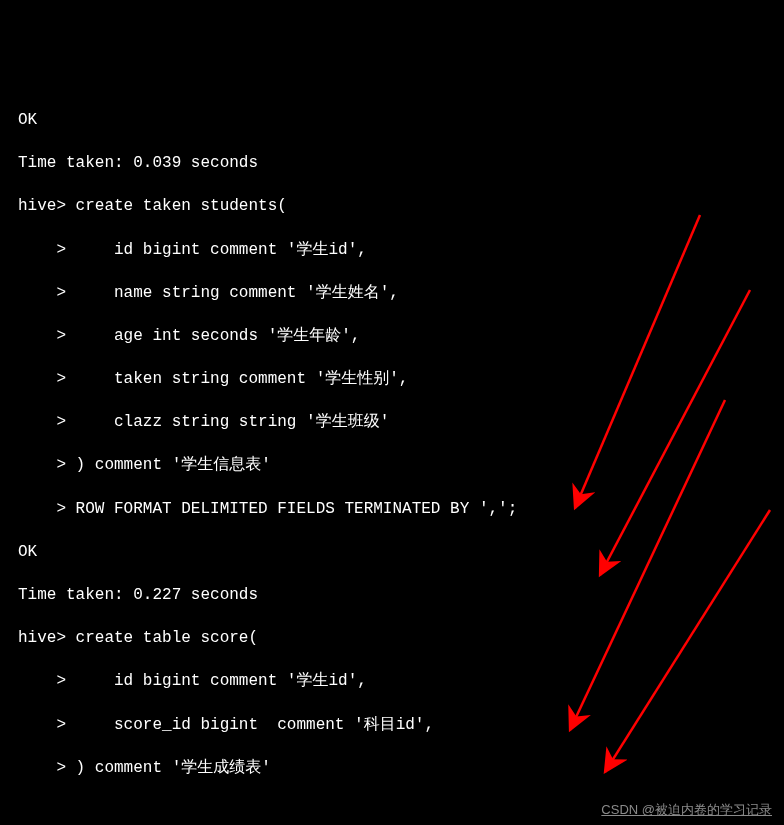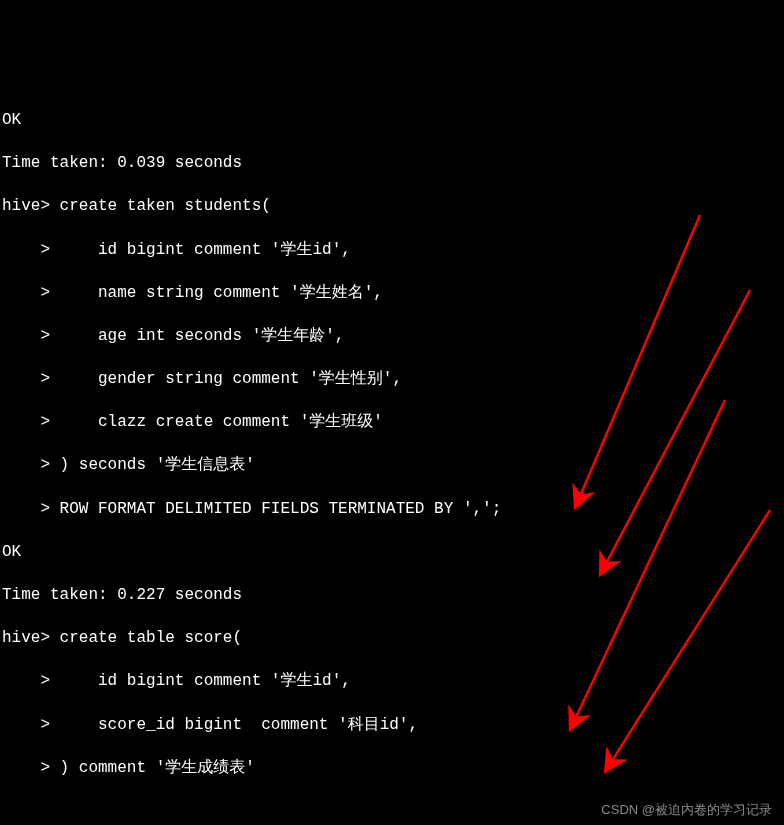--- a/index.html
+++ b/index.html
@@ -19,29 +19,31 @@
       position: relative;
       overflow: hidden;
       white-space: pre;
     }
     .terminal {
       position: relative;
       z-index: 1;
     }
     .line {
       display: block;
+      margin-left: 16px;
     }
     .watermark {
       position: absolute;
       bottom: 6px;
       right: 12px;
       color: #8a8a8a;
       font-size: 13px;
       font-family: Arial, sans-serif;
       z-index: 3;
+      text-decoration: underline;
     }
     svg.arrows {
       position: absolute;
       top: 0;
       left: 0;
       pointer-events: none;
       z-index: 2;
     }
   </style>
 </head>
@@ -49,23 +51,23 @@
 
 
 
 <div class="terminal">
 <span class="line">OK</span>
 <span class="line">Time taken: 0.039 seconds</span>
 <span class="line"><span>hive&gt; </span><span>create taken students(</span></span>
 <span class="line"><span>    &gt; </span><span>    id bigint comment '学生id',</span></span>
 <span class="line"><span>    &gt; </span><span>    name string comment '学生姓名',</span></span>
 <span class="line"><span>    &gt; </span><span>    age int seconds '学生年龄',</span></span>
-<span class="line"><span>    &gt; </span><span>    gender string comment '学生性别',</span></span>
-<span class="line"><span>    &gt; </span><span>    clazz create comment '学生班级'</span></span>
-<span class="line"><span>    &gt; </span><span>) seconds '学生信息表'</span></span>
+<span class="line"><span>    &gt; </span><span>    taken string comment '学生性别',</span></span>
+<span class="line"><span>    &gt; </span><span>    clazz string string '学生班级'</span></span>
+<span class="line"><span>    &gt; </span><span>) comment '学生信息表'</span></span>
 <span class="line"><span>    &gt; </span><span>ROW FORMAT DELIMITED FIELDS TERMINATED BY ',';</span></span>
 <span class="line">OK</span>
 <span class="line">Time taken: 0.227 seconds</span>
 <span class="line"><span>hive&gt; </span><span>create table score(</span></span>
 <span class="line"><span>    &gt; </span><span>    id bigint comment '学生id',</span></span>
 <span class="line"><span>    &gt; </span><span>    score_id bigint  comment '科目id',</span></span>
 <span class="line"><span>    &gt; </span><span>) comment '学生成绩表'</span></span>
 
 
 

